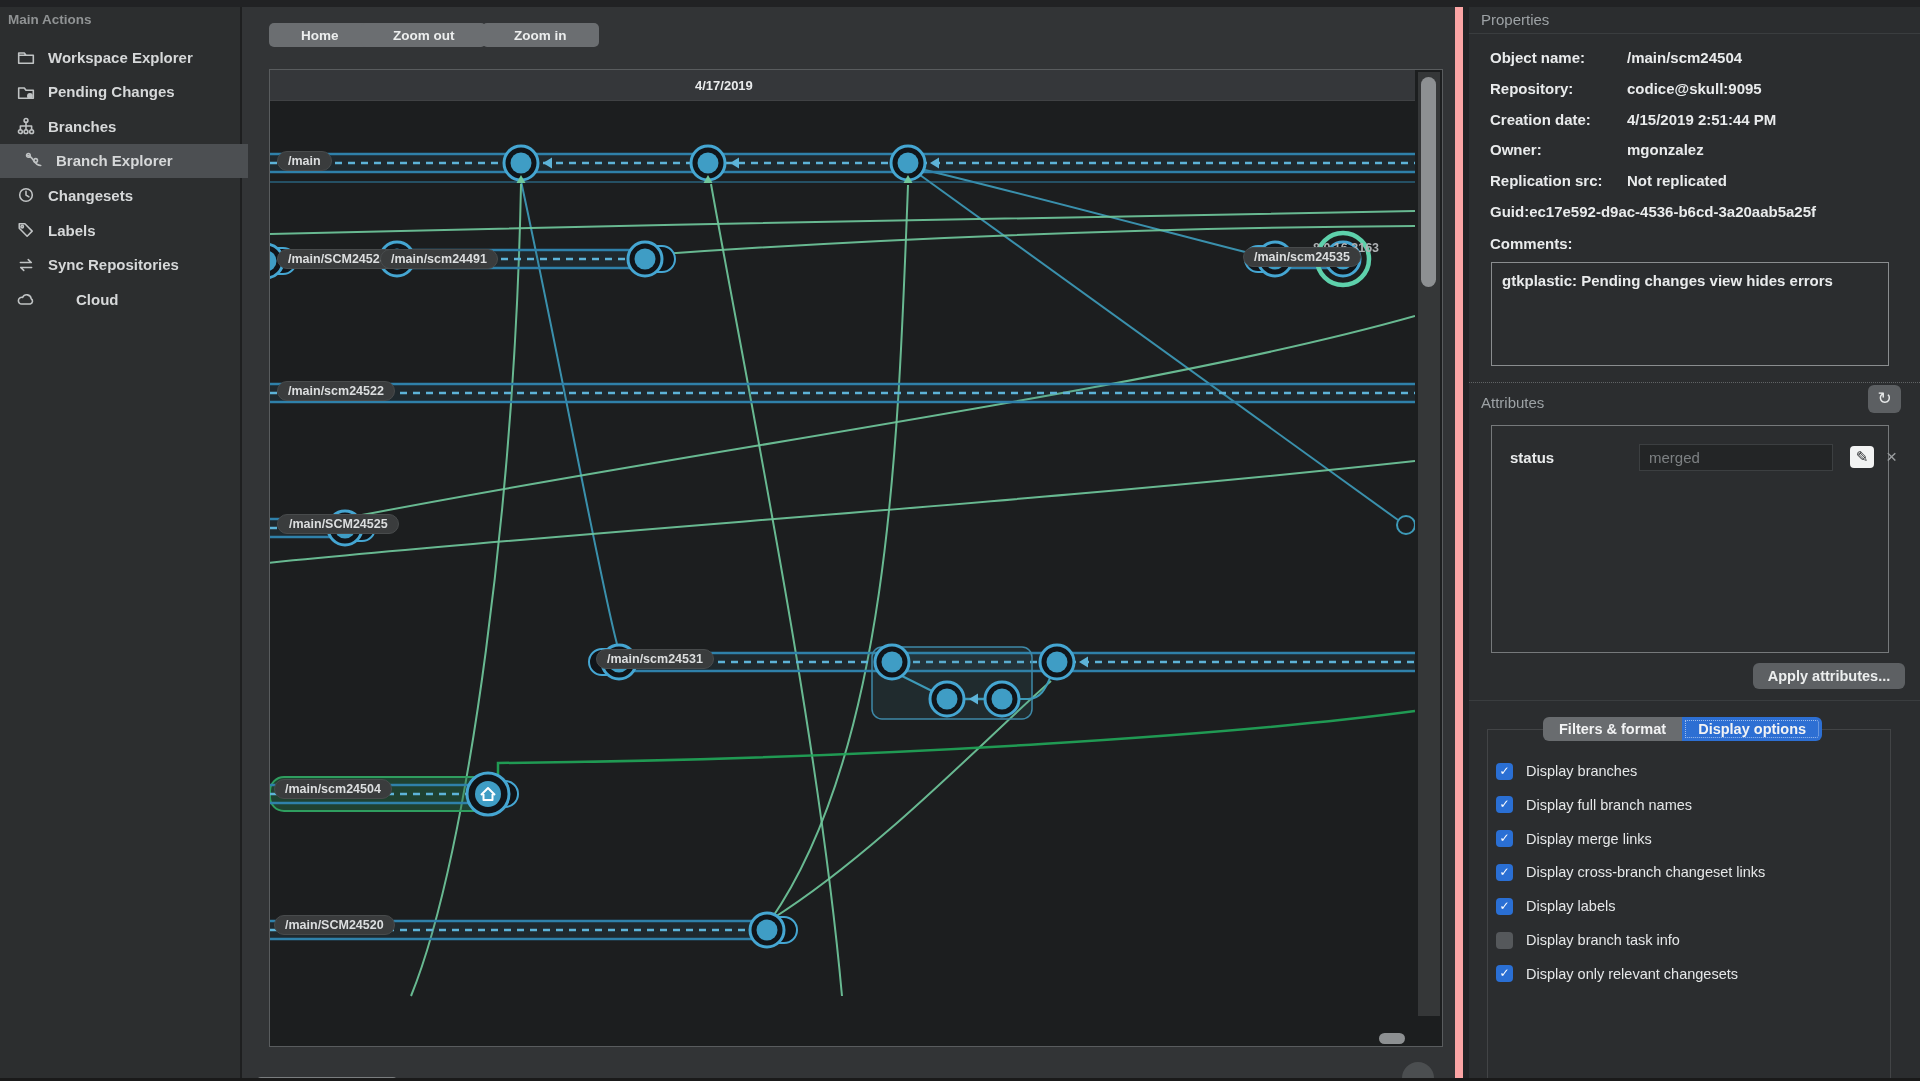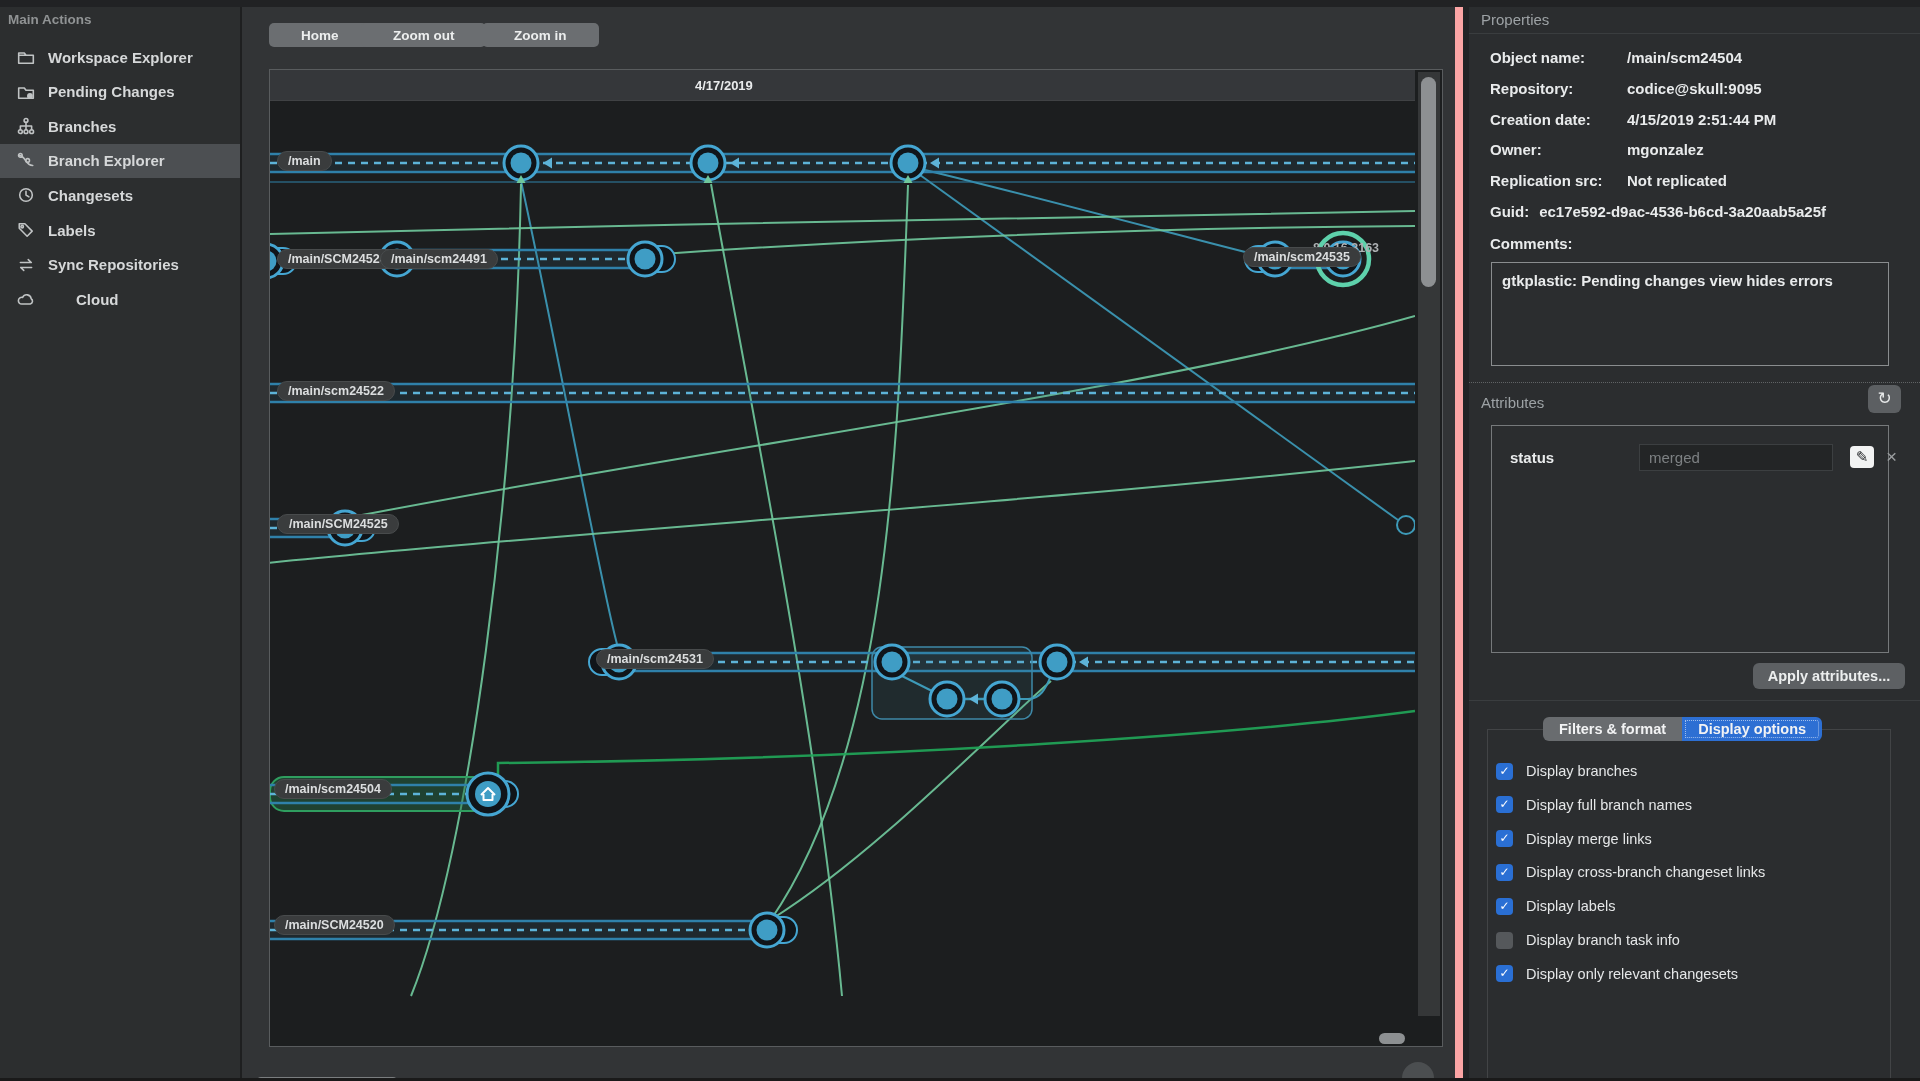--- a/index.html
+++ b/index.html
@@ -6,21 +6,21 @@
   #app{position:relative;width:1920px;height:1078px;overflow:hidden;
        font-family:"Liberation Sans","DejaVu Sans",sans-serif;
        background:#fca5a5;color:#d8dadb;-webkit-font-smoothing:antialiased;}
   #topstrip{position:absolute;left:0;top:0;width:1920px;height:7px;background:#212224;z-index:40;}
 
   
   #sidebar{position:absolute;left:0;top:0;width:240px;height:1081px;background:#2c2e2f;
            border-right:2px solid #1e1f20;z-index:10;}
   #sidebar .hdr{position:absolute;left:8px;top:12px;font-size:13.5px;font-weight:bold;color:#909394;}
   .side-item{position:absolute;left:0;width:240px;height:34px;display:flex;align-items:center;cursor:default;}
-  .side-item.selected{background:#4c4f52;}
+  .side-item.selected{background:#4c4f52;padding-left:8px;}
   .side-item .ic{width:18px;height:18px;margin-left:17px;flex:0 0 auto;display:flex;align-items:center;justify-content:center;}
   .side-item .lbl{margin-left:13px;font-size:15px;font-weight:bold;color:#d6d8d9;white-space:nowrap;}
   .side-item svg{stroke:#c0c3c4;fill:none;stroke-width:1.4;stroke-linecap:round;stroke-linejoin:round;}
 
   
   #main{position:absolute;left:242px;top:0;width:1213px;height:1081px;background:#323436;}
   .tbtn{position:absolute;top:23px;height:24px;background:#6b6e71;border:none;border-radius:5px;
         color:#eceeee;font-size:13.5px;font-weight:bold;font-family:inherit;padding:0 32px;}
   #canvas{position:absolute;left:27px;top:69px;width:1174px;height:978px;background:#1c1e1f;
           border:1px solid #595c5e;box-sizing:border-box;}
@@ -39,21 +39,21 @@
   #partial-fab{position:absolute;left:1160px;top:1062px;width:32px;height:32px;background:#4b4e50;border-radius:50%;}
 
   
   #rpanel{position:absolute;left:1463px;top:0;width:457px;height:1081px;background:#2b2d2f;
           border-left:6px solid #222325;box-sizing:border-box;}
   .sec-title{font-size:15px;color:#9da2a5;}
   #props-title{position:absolute;left:12px;top:11px;}
   #props-sep{position:absolute;left:0;top:33px;width:457px;border-top:1px solid #3a3d3f;}
   .prop-row{position:absolute;left:21px;font-size:15px;white-space:nowrap;}
   .prop-row .pl{font-weight:bold;color:#e9ebec;display:inline-block;width:137px;}
-  .prop-row.inline .pl{width:auto;margin-right:10px;}
+  .prop-row.inline .pl{width:auto;}
   .prop-row .pv{font-weight:bold;color:#e9ebec;}
   #comments-box{position:absolute;left:22px;top:262px;width:398px;height:104px;border:1px solid #8a8d8f;
                 font-size:15px;font-weight:bold;color:#e9ebec;padding:9px 10px;box-sizing:border-box;}
   #attr-sep{position:absolute;left:0;top:382px;width:457px;border-top:1px dotted #606365;}
   #attrs-title{position:absolute;left:12px;top:394px;}
   #attr-refresh{position:absolute;left:399px;top:385px;width:33px;height:28px;background:#5c5f62;
                 border:none;border-radius:6px;color:#e8eaea;font-size:17px;line-height:26px;padding:0;}
   #attr-box{position:absolute;left:22px;top:425px;width:398px;height:228px;border:1px solid #76797b;box-sizing:border-box;}
   .attr-row{position:absolute;left:18px;top:17px;width:360px;height:30px;}
   .attr-row .an{font-size:15px;font-weight:bold;color:#e9ebec;line-height:30px;}

